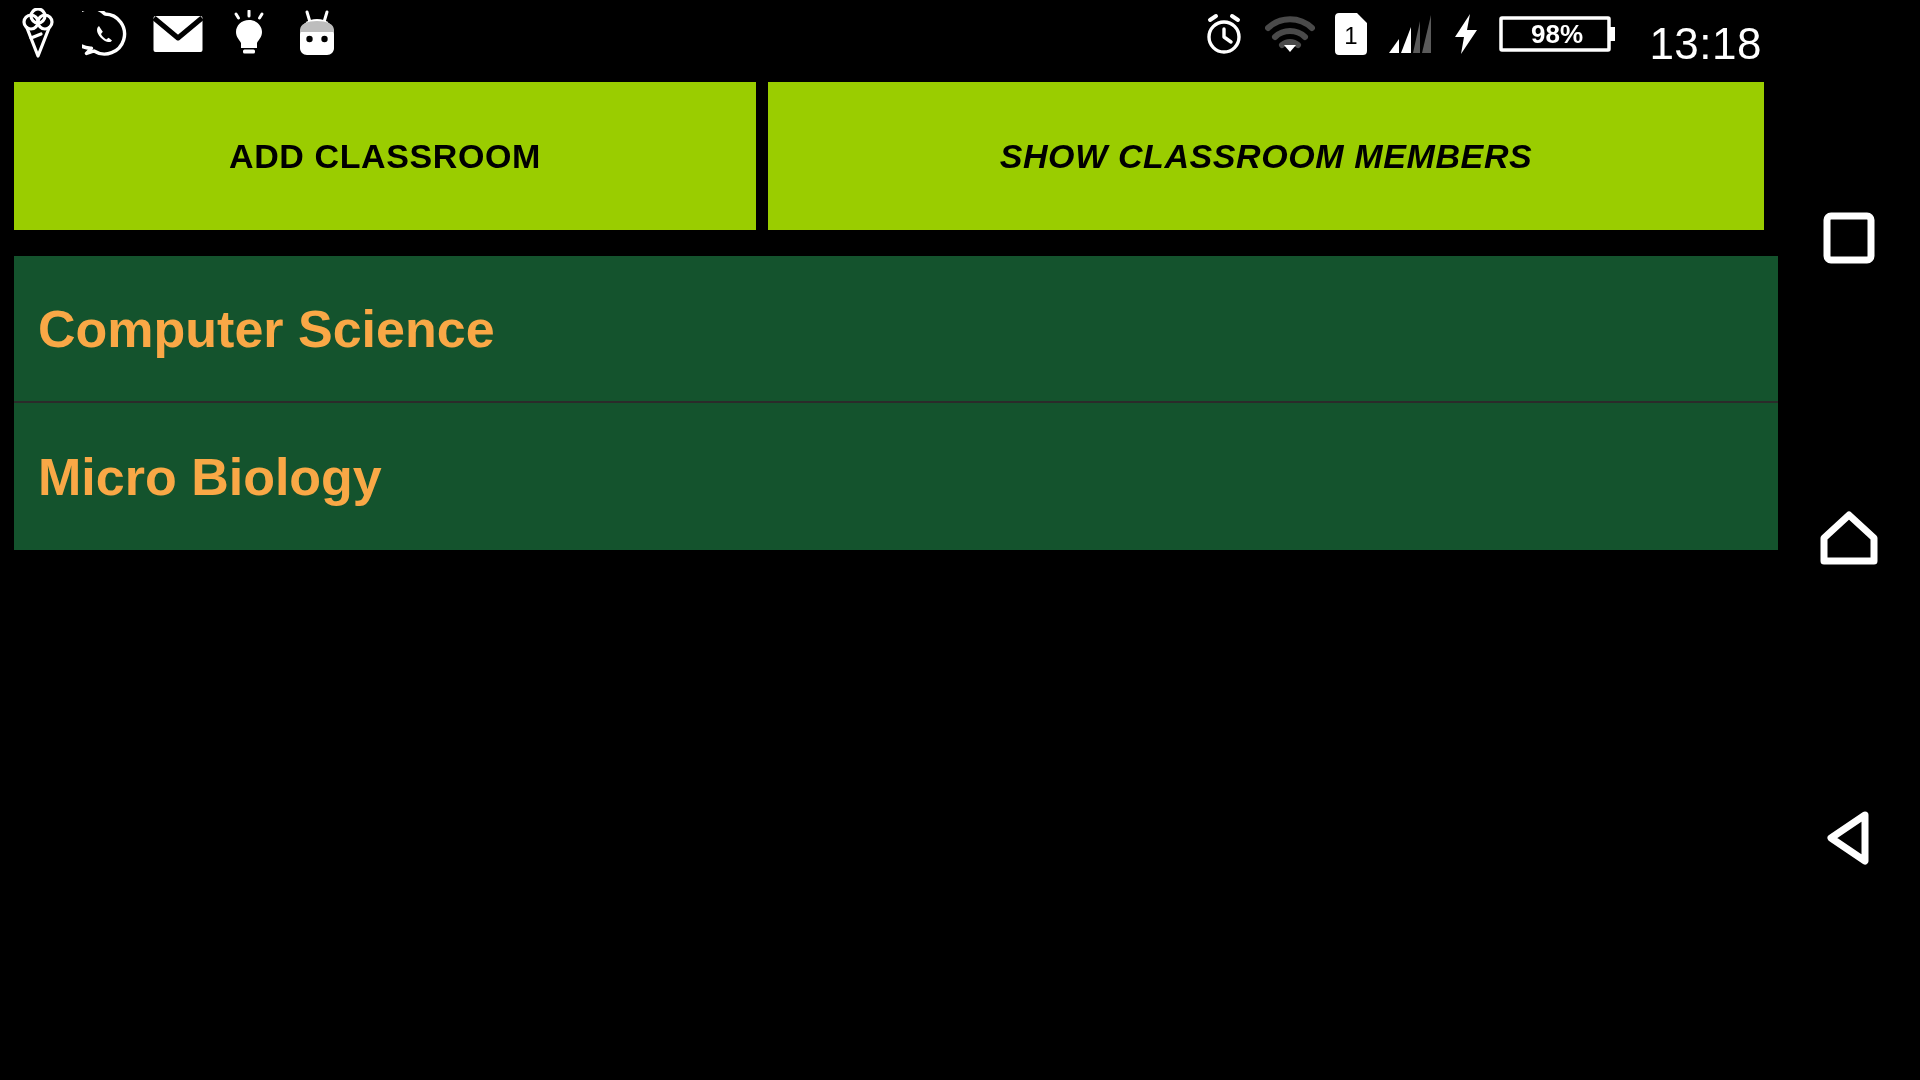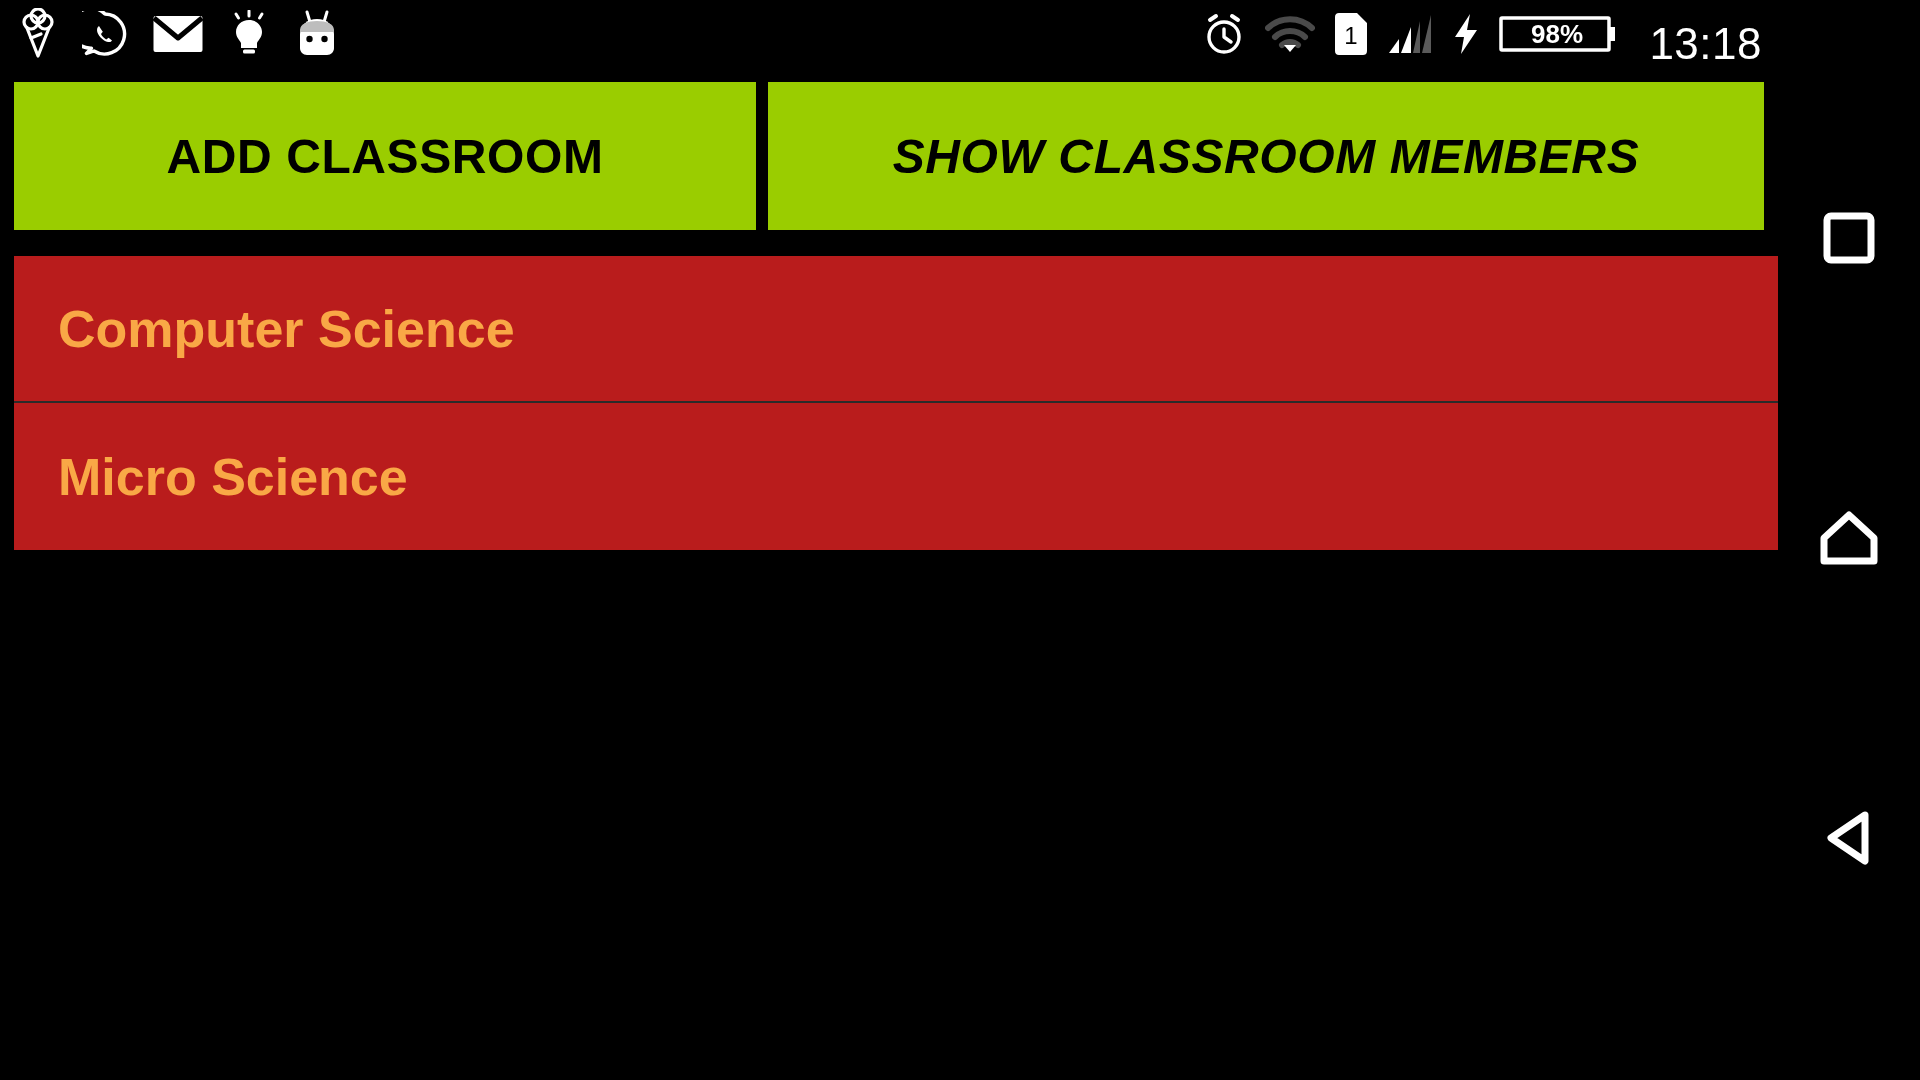--- a/index.html
+++ b/index.html
@@ -74,21 +74,21 @@
     gap: 12px;
     padding: 0 14px;
     box-sizing: border-box;
   }
   .action-button {
     background: #9ACD00;
     border: none;
     outline: none;
     color: #000000;
     font-family: "Liberation Sans", sans-serif;
-    font-size: 48px;
+    font-size: 34px;
     font-weight: 700;
     letter-spacing: 0.6px;
     display: flex;
     align-items: center;
     justify-content: center;
     cursor: pointer;
     padding: 0;
   }
   .btn-add { width: 742px; }
   .btn-show { flex: 1; font-style: italic; }
@@ -98,23 +98,23 @@
     position: absolute;
     left: 14px;
     top: 256px;
     width: 1764px;
     background: #424240;
   }
   .list-item {
     height: 147px;
     display: flex;
     align-items: center;
-    padding-left: 44px;
+    padding-left: 24px;
     box-sizing: border-box;
-    background: #b91c1c;
+    background: #14532d;
     border-bottom: 2px solid #2b2b2a;
     cursor: pointer;
   }
   .list-item:last-child { border-bottom: none; }
   .list-item-label {
     color: #F9A846;
     font-family: "Liberation Sans", sans-serif;
     font-size: 52px;
     font-weight: 700;
     letter-spacing: 0px;
@@ -268,21 +268,21 @@
   <div class="button-row">
     <button class="action-button btn-add">ADD CLASSROOM</button>
     <button class="action-button btn-show">SHOW CLASSROOM MEMBERS</button>
   </div>
 
   <div class="classroom-list">
     <div class="list-item">
       <span class="list-item-label">Computer Science</span>
     </div>
     <div class="list-item">
-      <span class="list-item-label">Micro Science</span>
+      <span class="list-item-label">Micro Biology</span>
     </div>
   </div>
 </div>
 
 <div class="nav-bar">
 
   <div class="nav-btn nav-recents">
     <span>
       <svg width="56" height="56" viewBox="0 0 56 56">
         <rect x="6" y="6" width="44" height="44" rx="4" fill="none" stroke="#ffffff" stroke-width="7"></rect>

